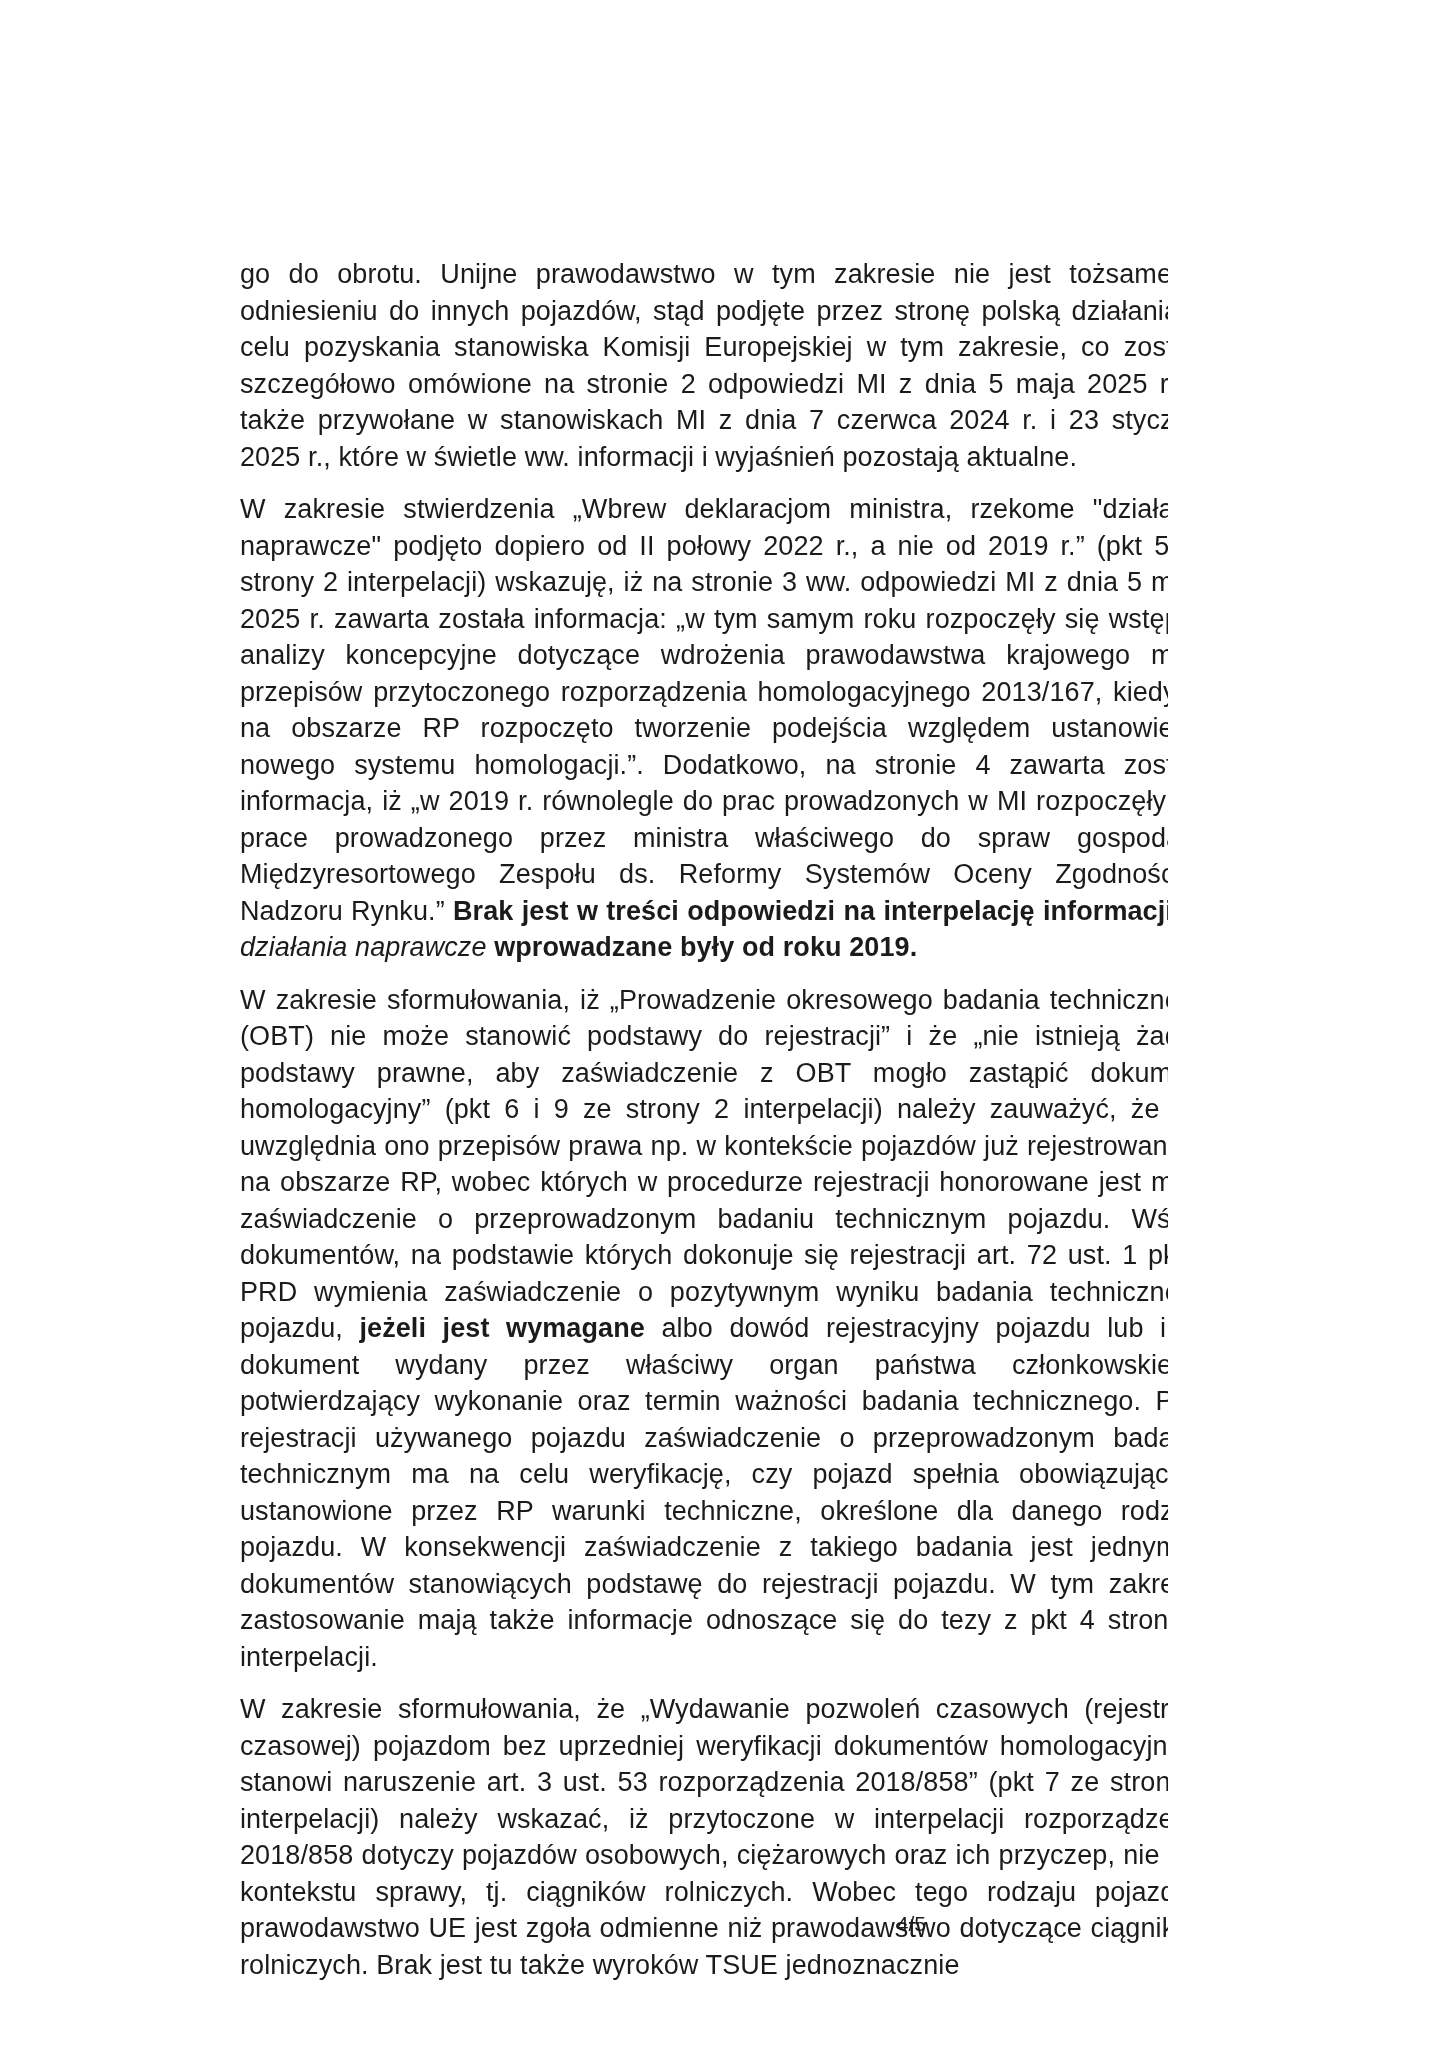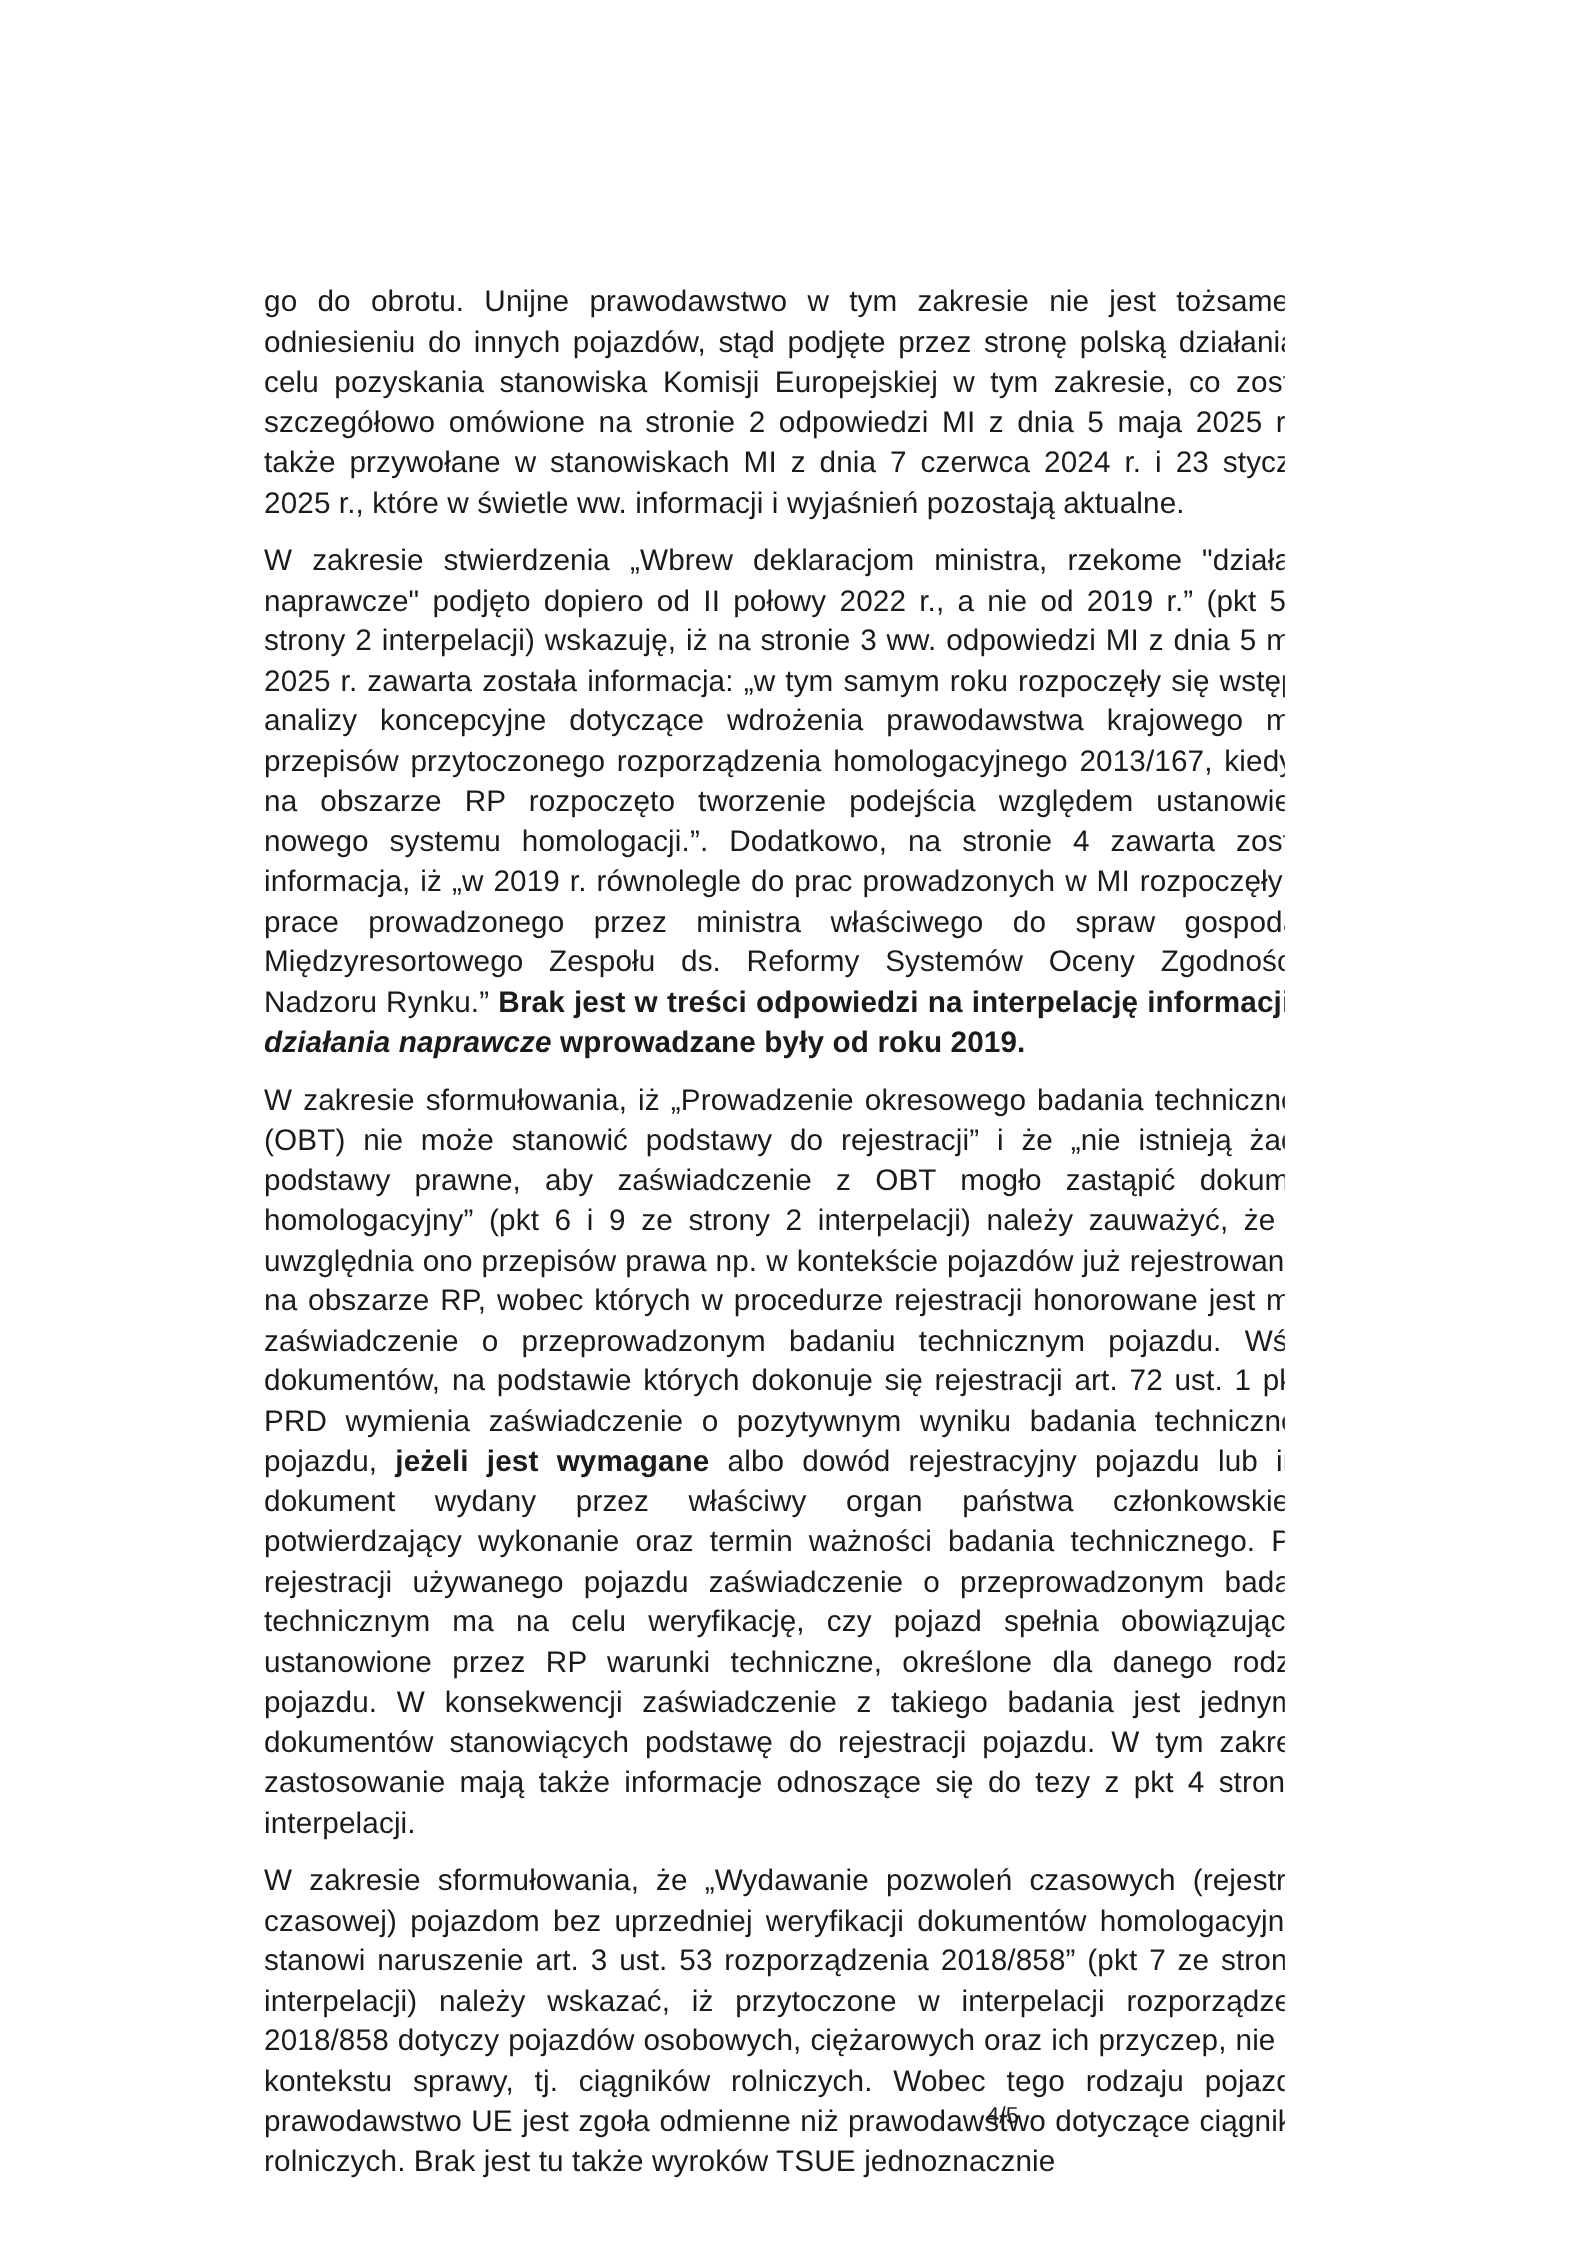--- a/index.html
+++ b/index.html
@@ -29,21 +29,21 @@
     text-align: justify;
     text-justify: inter-word;
     letter-spacing: 0.1px;
   }
   p.para.extra-space {
     margin-top: 8px;
   }
   .normal { font-style: normal; font-weight: 400; }
   .italic { font-weight: 400; }
   .bold { font-weight: 700; font-style: normal; }
-  .bold-italic { font-weight: 700; font-style: italic; }
+  .bold-italic { font-weight: 400; font-style: italic; }
   .footer {
     position: absolute;
     right: 242px;
     top: 1912px;
     font-size: 21px;
     color: #1b1b1b;
   }
 </style>
 </head>
 <body>

